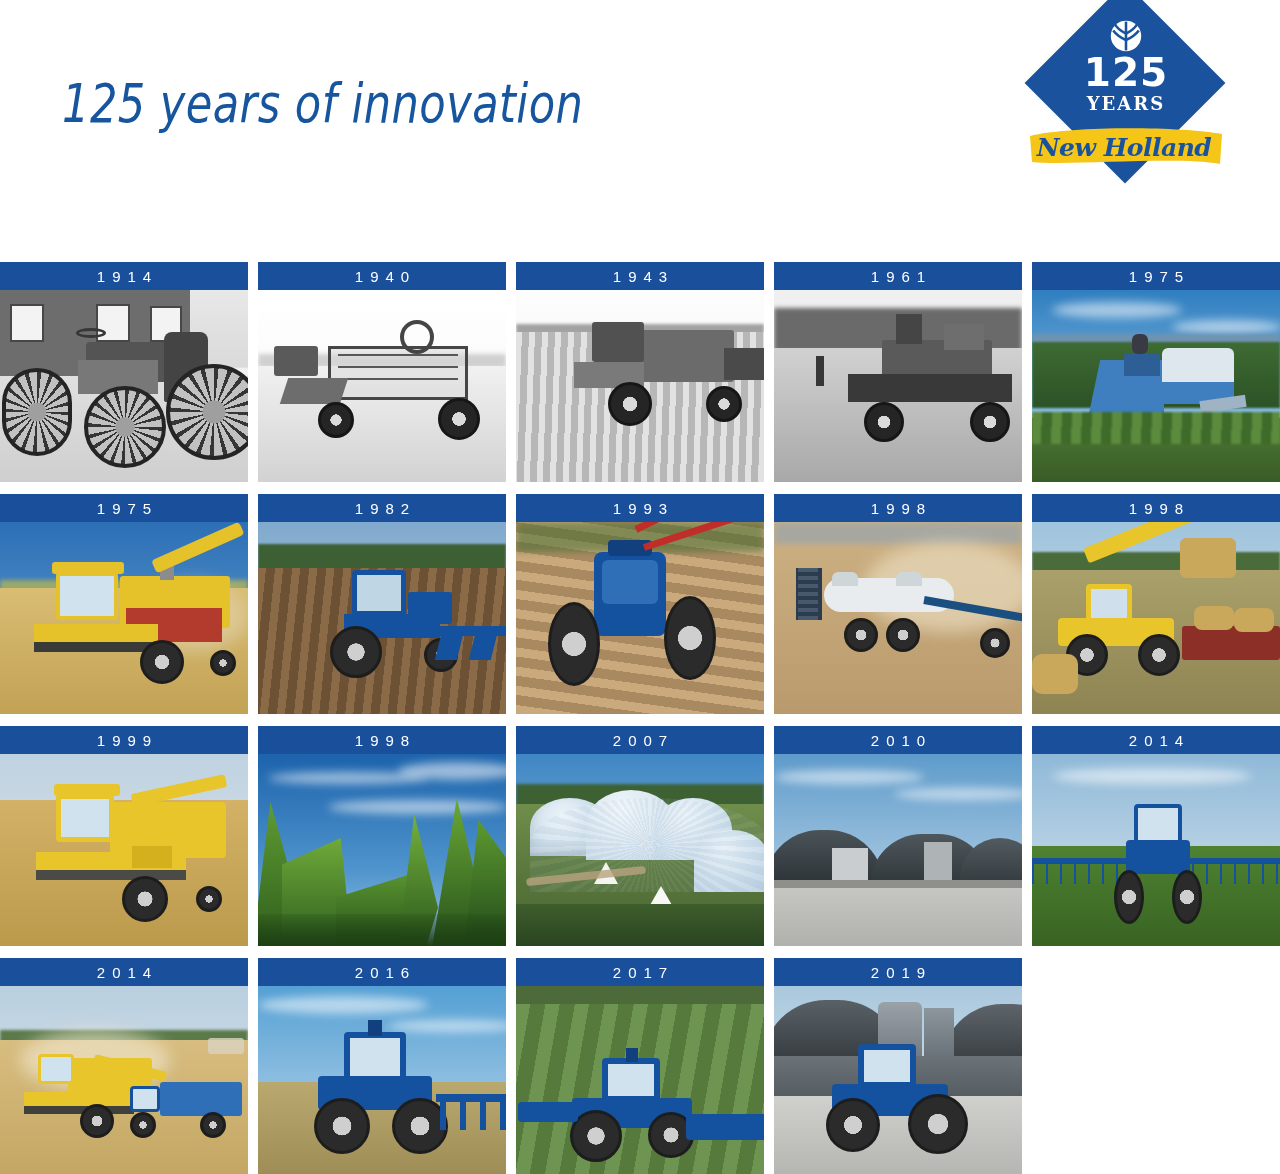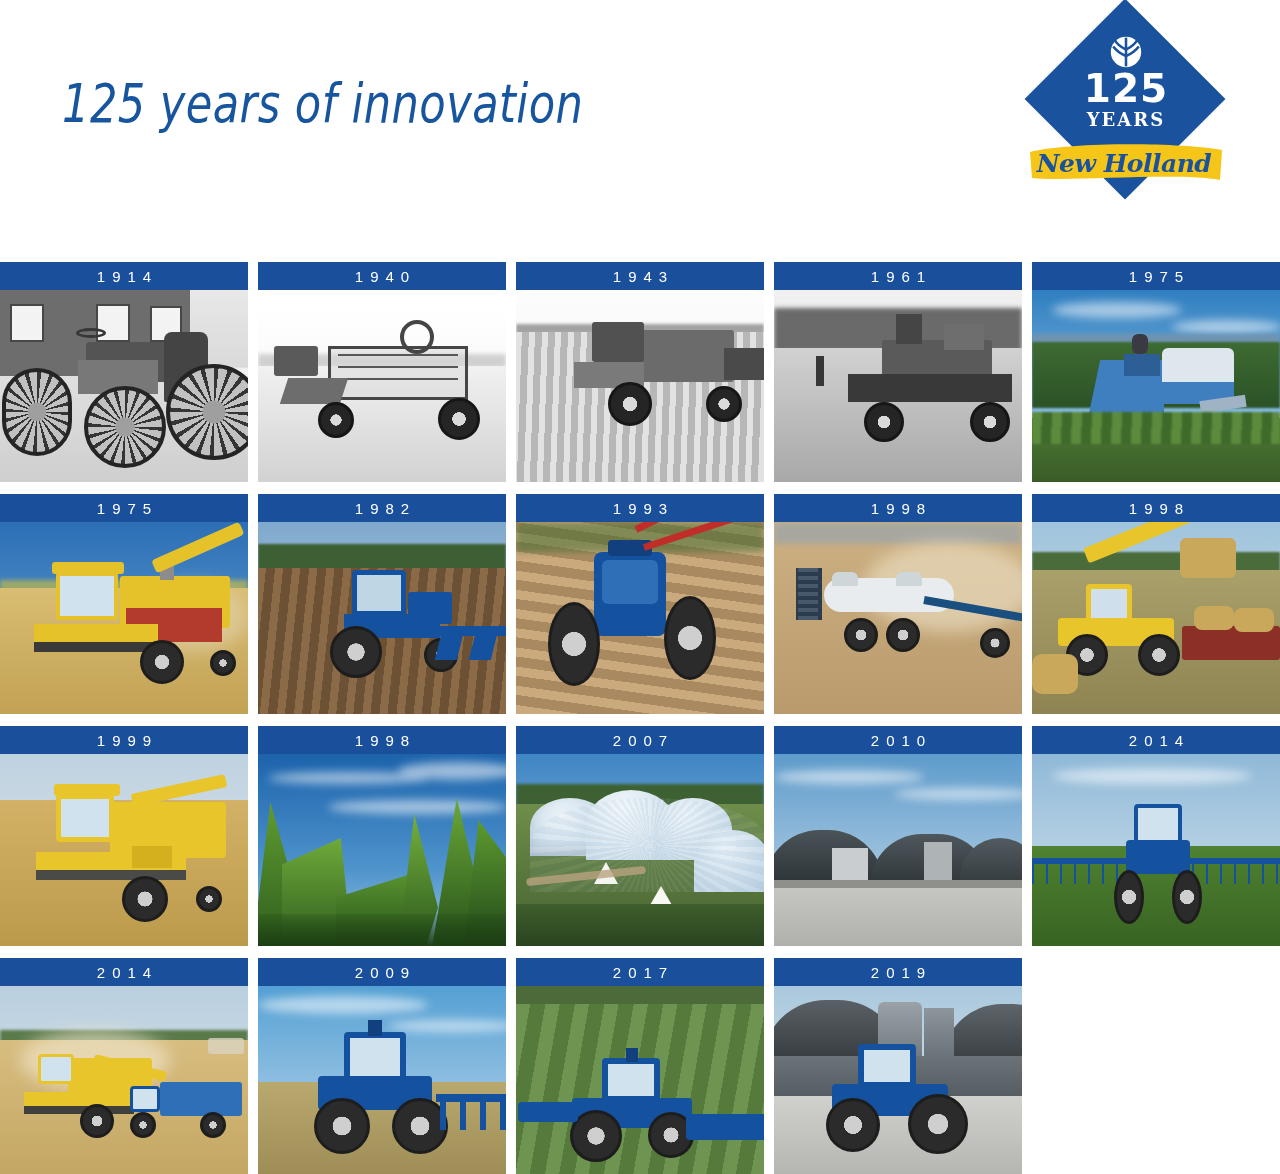--- a/index.html
+++ b/index.html
@@ -18,21 +18,21 @@
     font-family: "DejaVu Sans", sans-serif;
     font-size: 54px; font-style: italic; font-weight: 400;
     letter-spacing: 0.5px;
     color: #17559e;
     transform: scaleX(0.80);
     transform-origin: left center;
     white-space: nowrap;
   }
 
   
-  .logo-wrap { position: absolute; left: 1026px; top: 22px; width: 200px; height: 200px; text-decoration: underline; }
+  .logo-wrap { position: absolute; left: 1026px; top: 6px; width: 200px; height: 200px; text-decoration: underline; }
   .logo-diamond {
     position: absolute; left: 28px; top: 6px;
     width: 142px; height: 142px;
     background: #1a529e;
     transform: rotate(45deg);
   }
   .logo-inner { position: absolute; inset: 0; }
   .logo-leaf {
     position: absolute; left: 50%; top: 14px; transform: translateX(-50%);
     width: 32px; height: 32px;
@@ -463,21 +463,21 @@
           <div style="position:absolute;left:34px;top:0;width:82px;height:34px;background:#2e6fb8;border-radius:3px"></div>
           <div class="cab" style="left:4px;top:4px;width:30px;height:26px;background:#cfe2ee;border:3px solid #1452a0"></div>
         </div>
         <div class="wheel" style="left:130px;top:126px;width:26px;height:26px"></div>
         <div class="wheel" style="left:200px;top:126px;width:26px;height:26px"></div>
         <div style="position:absolute;left:208px;top:52px;width:36px;height:16px;background:#d9d3c0;border-radius:3px;opacity:.8"></div>
       </div>
     </div>
 
     <div class="tile">
-      <div class="tile-year">2009</div>
+      <div class="tile-year">2016</div>
       <div class="tile-photo">
         <div class="sky" style="background:linear-gradient(#54a0d4,#c6dced)"></div>
         <div class="cloudband" style="left:0px;top:10px;width:170px;height:18px"></div>
         <div class="cloudband" style="left:130px;top:34px;width:130px;height:12px"></div>
         <div style="position:absolute;left:0;top:96px;right:0;bottom:0;background:linear-gradient(#b9a96f,#9d8c55)"></div>
         <div class="machine" style="left:60px;top:46px;width:118px;height:92px">
           <div class="cab" style="left:26px;top:0;width:62px;height:50px;background:#cfe2ee;border:6px solid #1452a0"></div>
           <div style="position:absolute;left:0;top:44px;width:114px;height:34px;background:#1452a0;border-radius:4px"></div>
           <div style="position:absolute;left:50px;top:-12px;width:14px;height:16px;background:#123f7d"></div>
         </div>

